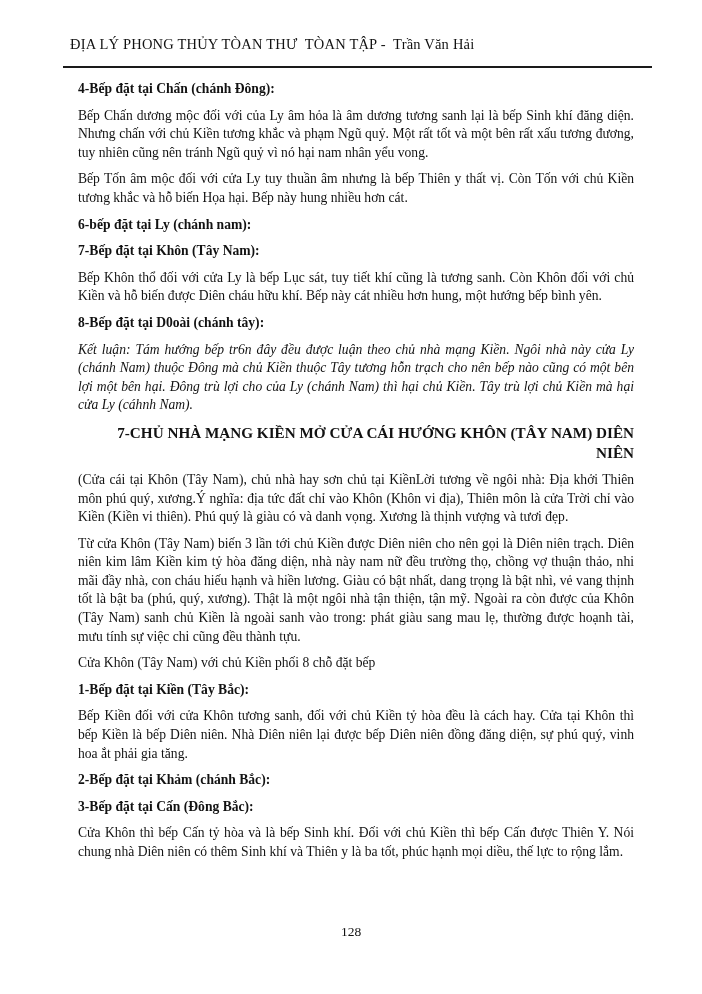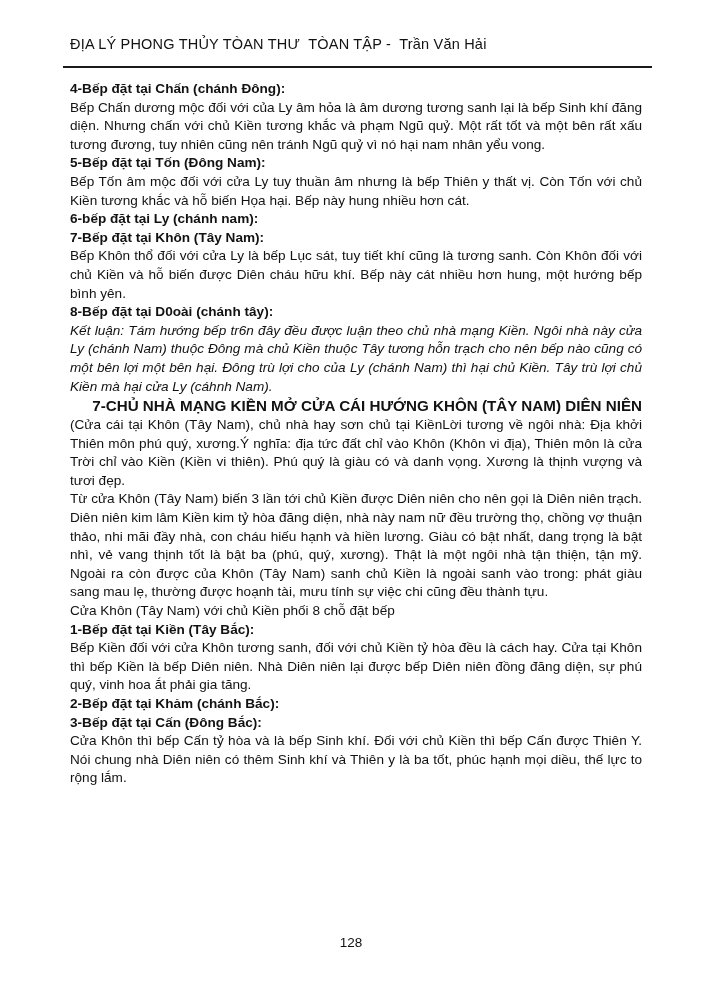--- a/index.html
+++ b/index.html
@@ -7,21 +7,21 @@
     padding: 0;
     background: #ffffff;
   }
   .page {
     position: relative;
     width: 702px;
     height: 994px;
     background: #ffffff;
     box-sizing: border-box;
     padding: 36px 60px 0 70px;
-    font-family: Liberation Sans, sans-serif;
+    font-family: Liberation Serif, serif;
     color: #121212;
     overflow: hidden;
   }
   .header-title {
     font-size: 14.5px;
     line-height: 17px;
     white-space: pre-wrap;
     letter-spacing: 0.2px;
   }
   .header-rule {
@@ -29,59 +29,58 @@
     background: #1a1a1a;
     margin: 13px -10px 0 -7px;
   }
   .content {
     margin-top: 12px;
     font-size: 13.6px;
     line-height: 18.6px;
     text-align: justify;
   }
   .content p.blk {
-    margin: 0;
+    margin: 8px;
     padding: 0;
   }
   p.heading {
     font-weight: bold;
     text-align: left;
   }
   p.italic {
     font-style: italic;
   }
   p.chapter {
     font-weight: bold;
     font-size: 15.2px;
     line-height: 20px;
     text-align: right;
   }
   .footer {
     position: absolute;
     left: 0;
-    bottom: 44px;
+    bottom: 54px;
     width: 100%;
     text-align: center;
     font-size: 13.5px;
   }
 </style>
 </head>
 <body>
 
 <div class="page">
 
   <div class="header">
     <div class="header-title">ĐỊA LÝ PHONG THỦY TÒAN THƯ  TÒAN TẬP -  Trần Văn Hải</div>
     <div class="header-rule"></div>
   </div>
 
   <div class="content">
     <p class="blk heading">4-Bếp đặt tại Chấn (chánh Đông):</p>
     <p class="blk body">Bếp Chấn dương mộc đối với của Ly âm hỏa là âm dương tương sanh lại là bếp Sinh khí đăng diện. Nhưng chấn với chủ Kiền tương khắc và phạm Ngũ quỷ. Một rất tốt và một bên rất xấu tương đương, tuy nhiên cũng nên tránh Ngũ quỷ vì nó hại nam nhân yểu vong.</p>
-    <p class="blk heading">5-Bếp đặt tại Tốn (Đông Nam):</p>
     <p class="blk body">Bếp Tốn âm mộc đối với cửa Ly tuy thuần âm nhưng là bếp Thiên y thất vị. Còn Tốn với chủ Kiền tương khắc và hỗ biến Họa hại. Bếp này hung nhiều hơn cát.</p>
     <p class="blk heading">6-bếp đặt tại Ly (chánh nam):</p>
     <p class="blk heading">7-Bếp đặt tại Khôn (Tây Nam):</p>
     <p class="blk body">Bếp Khôn thổ đối với cửa Ly là bếp Lục sát, tuy tiết khí cũng là tương sanh. Còn Khôn đối với chủ Kiền và hỗ biến được Diên cháu hữu khí. Bếp này cát nhiều hơn hung, một hướng bếp bình yên.</p>
     <p class="blk heading">8-Bếp đặt tại D0oài (chánh tây):</p>
     <p class="blk italic">Kết luận: Tám hướng bếp tr6n đây đều được luận theo chủ nhà mạng Kiền. Ngôi nhà này cửa Ly (chánh Nam) thuộc Đông mà chủ Kiền thuộc Tây tương hỗn trạch cho nên bếp nào cũng có một bên lợi một bên hại. Đông trù lợi cho của Ly (chánh Nam) thì hại chủ Kiền. Tây trù lợi chủ Kiền mà hại cửa Ly (cáhnh Nam).</p>
     <p class="blk chapter">7-CHỦ NHÀ MẠNG KIỀN MỞ CỬA CÁI HƯỚNG KHÔN (TÂY NAM) DIÊN NIÊN</p>
     <p class="blk body">(Cửa cái tại Khôn (Tây Nam), chủ nhà hay sơn chủ  tại KiềnLời tương về ngôi nhà: Địa khởi Thiên môn phú quý, xương.Ý nghĩa: địa tức đất chỉ vào Khôn (Khôn vi địa), Thiên môn là cửa Trời chỉ vào Kiền (Kiền vi thiên). Phú quý là giàu có và danh vọng. Xương là thịnh vượng và tươi đẹp.</p>
     <p class="blk body">Từ cửa Khôn (Tây Nam) biến 3 lần tới chủ Kiền được Diên niên cho nên gọi là Diên niên trạch. Diên niên kim lâm Kiền kim tỷ hòa đăng diện, nhà này nam nữ đều trường thọ, chồng vợ thuận thảo, nhi mãi đầy nhà, con cháu hiếu hạnh và hiền lương. Giàu có bật nhất, dang trọng là bật nhì, vẻ vang thịnh tốt là bật ba (phú, quý, xương). Thật là một ngôi nhà tận thiện, tận mỹ. Ngoài ra còn được của Khôn (Tây Nam) sanh chủ Kiền là ngoài sanh vào trong: phát giàu sang mau lẹ, thường được hoạnh tài, mưu tính sự việc chi cũng đều thành tựu.</p>
     <p class="blk body">Cửa Khôn (Tây Nam) với chủ Kiền phối 8 chỗ đặt bếp</p>

